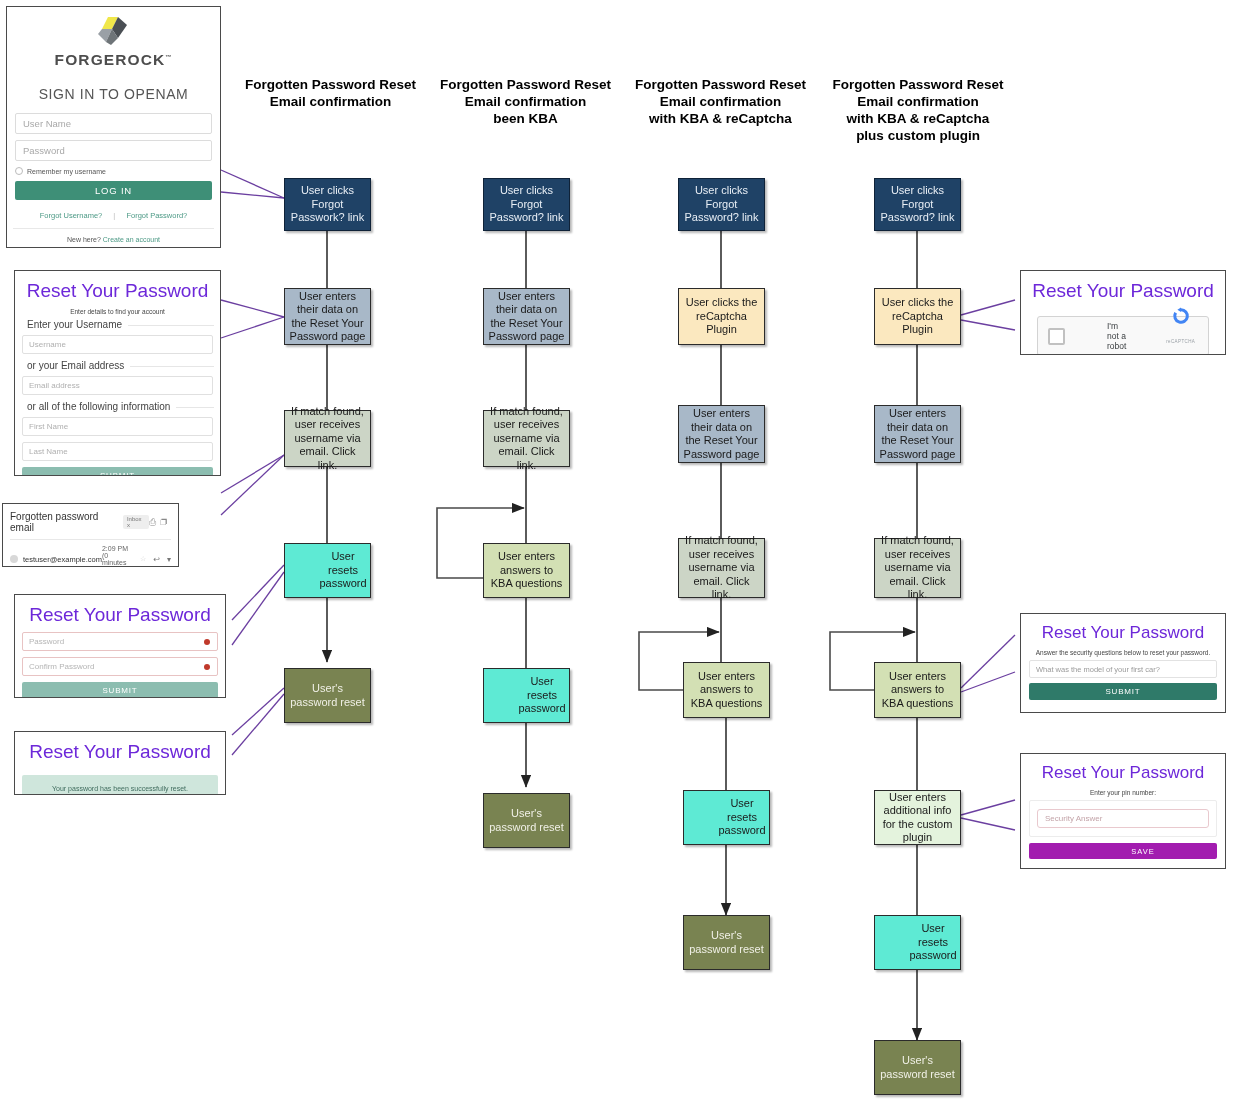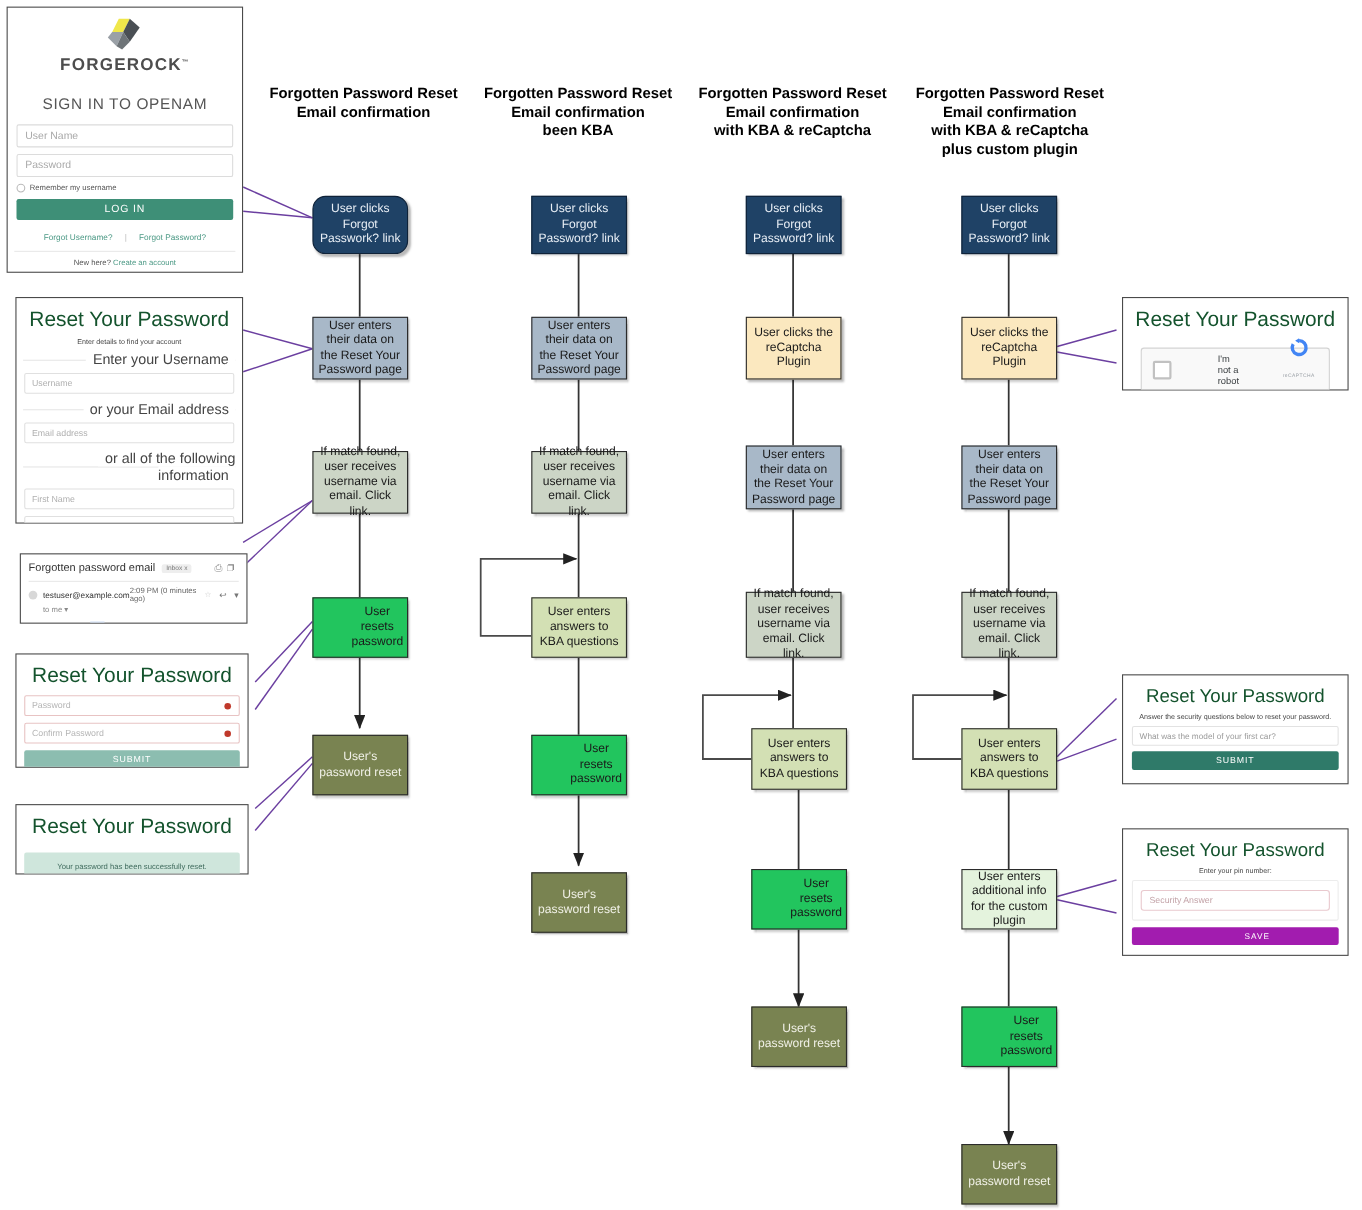--- a/index.html
+++ b/index.html
@@ -6,21 +6,21 @@
   body{width:1238px;height:1100px;position:relative;font-family:"Liberation Sans",sans-serif;overflow:hidden;}
   #stage{position:absolute;left:0;top:0;width:1238px;height:1100px;}
   svg.conn{position:absolute;left:0;top:0;width:1238px;height:1100px;pointer-events:none;}
   .node{position:absolute;box-sizing:border-box;border:1px solid #2b2b2b;
         display:flex;align-items:center;justify-content:center;text-align:center;
         font-size:11px;line-height:13.5px;color:#1a1a1a;
         box-shadow:2px 2px 2px rgba(0,0,0,0.28);padding:2px 4px;}
   .n-navy{background:#1f4266;border-color:#0f2238;color:#e8eef5;}
   .n-slate{background:#a8b8c8;border-color:#2b2b2b;}
   .n-sage{background:#ccd5c6;border-color:#2b2b2b;}
-  .n-blue{background:#22c55e;border-color:#2b2b2b;padding-left:35px;}
+  .n-blue{background:#5eead4;border-color:#2b2b2b;padding-left:35px;}
   .n-olive{background:#798351;border-color:#2b2b2b;color:#f0f0e6;}
   .n-cream{background:#fbe8bf;border-color:#2b2b2b;}
   .n-kba{background:#d3e0b4;border-color:#2b2b2b;}
   .n-plugin{background:#e4f3dd;border-color:#2b2b2b;}
   .colhead{position:absolute;text-align:center;font-size:13.5px;line-height:17px;
            font-weight:bold;color:#000;}
   
   .panel{position:absolute;background:#fff;border:1px solid #4a4a4a;box-sizing:border-box;overflow:hidden;}
   .fr-logo{text-align:center;padding-top:9px;}
   .fr-mark{width:36px;height:30px;margin:0 auto;position:relative;}
@@ -31,24 +31,24 @@
        font-size:9.5px;color:#a9a9a9;display:flex;align-items:center;padding-left:7px;background:#fff;}
   .chkrow{margin:1px 8px 6px;font-size:7px;color:#555;display:flex;align-items:center;gap:4px;}
   .chkbox{width:6px;height:6px;border:1px solid #bbb;border-radius:50%;background:#fff;display:inline-block;}
   .btn-green{margin:0 8px;height:19px;background:#3e8f77;color:#fff;font-size:9.5px;
              display:flex;align-items:center;justify-content:center;letter-spacing:.8px;border-radius:2px;}
   .linkrow{text-align:center;font-size:7.5px;color:#4d9a86;margin-top:11px;}
   .linkrow .sep{color:#bbb;margin:0 9px;}
   .hr{border-top:1px solid #e8e8e8;margin:8px 6px 0;}
   .newhere{text-align:center;font-size:7px;color:#555;margin-top:7px;}
   .newhere a{color:#4d9a86;}
-  .ryp-title{text-align:center;font-size:19px;color:#14532d;padding:9px 0 6px;font-weight:400;}
+  .ryp-title{text-align:center;font-size:19px;color:#6d28d9;padding:9px 0 6px;font-weight:400;}
   .ryp-title.sm{font-size:17px;}
   .ryp-sub{text-align:center;font-size:6.5px;color:#444;margin-bottom:3px;}
-  .divider-label{position:relative;text-align:right;font-size:13px;color:#444;margin:4px 6px 5px;}
+  .divider-label{position:relative;text-align:left;font-size:10px;color:#444;margin:4px 6px 5px;}
   .divider-label:before{content:"";position:absolute;left:0;right:0;top:50%;border-top:1px solid #e6e6e6;}
   .divider-label span{position:relative;background:#fff;padding:0 6px;}
   .fld2{margin:0 7px 6px;height:17px;border:1px solid #e0e0e0;border-radius:2px;
         font-size:8px;color:#b0b0b0;display:flex;align-items:center;padding-left:6px;background:#fff;}
   .btn-sea{margin:0 7px;height:17px;background:#8cbdb0;color:#fff;font-size:8px;
            display:flex;align-items:center;justify-content:center;letter-spacing:.8px;border-radius:2px;}
   .fld-err{margin:0 7px 6px;height:17px;border:1px solid #e8c3c3;border-radius:2px;
            font-size:8px;color:#b5b5b5;display:flex;align-items:center;padding:0 7px 0 6px;
            justify-content:space-between;background:#fff;}
   .errdot{width:6px;height:6px;border-radius:50%;background:#c0392b;}
@@ -175,21 +175,21 @@
     <div>Email confirmation</div>
     <div>with KBA &amp; reCaptcha</div>
   </div>
   <div class="colhead" style="left:829px;top:76px;width:178px;">
     <div>Forgotten Password Reset</div>
     <div>Email confirmation</div>
     <div>with KBA &amp; reCaptcha</div>
     <div>plus custom plugin</div>
   </div>
 
-  <div class="node n-navy" style="left:284px;top:178px;width:87px;height:53px;border-radius:12px;">User clicks Forgot Passwork? link</div>
+  <div class="node n-navy" style="left:284px;top:178px;width:87px;height:53px;">User clicks Forgot Passwork? link</div>
   <div class="node n-slate" style="left:284px;top:288px;width:87px;height:57px;">User enters their data on the Reset Your Password page</div>
   <div class="node n-sage" style="left:284px;top:410px;width:87px;height:57px;">If match found, user receives username via email. Click link.</div>
   <div class="node n-blue" style="left:284px;top:543px;width:87px;height:55px;">User resets password</div>
   <div class="node n-olive" style="left:284px;top:668px;width:87px;height:55px;">User's password reset</div>
 
   <div class="node n-navy" style="left:483px;top:178px;width:87px;height:53px;">User clicks Forgot Password? link</div>
   <div class="node n-slate" style="left:483px;top:288px;width:87px;height:57px;">User enters their data on the Reset Your Password page</div>
   <div class="node n-sage" style="left:483px;top:410px;width:87px;height:57px;">If match found, user receives username via email. Click link.</div>
   <div class="node n-kba" style="left:483px;top:543px;width:87px;height:55px;">User enters answers to KBA questions</div>
   <div class="node n-blue" style="left:483px;top:668px;width:87px;height:55px;">User resets password</div>
@@ -250,21 +250,21 @@
     <div class="divider-label"><span>Enter your Username</span></div>
     <div class="fld2">Username</div>
     <div class="divider-label"><span>or your Email address</span></div>
     <div class="fld2">Email address</div>
     <div class="divider-label"><span>or all of the following information</span></div>
     <div class="fld2">First Name</div>
     <div class="fld2">Last Name</div>
     <div class="btn-sea">SUBMIT</div>
   </div>
 
-  <div class="panel" style="left:18px;top:503px;width:207px;height:64px;">
+  <div class="panel" style="left:2px;top:503px;width:177px;height:64px;">
     <div class="em-head">
       <span class="em-title">Forgotten password email</span>
       <span class="em-badge"><span>Inbox</span> <span>x</span></span>
       <span class="em-icons"><span>⎙</span><span>❐</span></span>
     </div>
     <div class="em-rule"></div>
     <div class="em-row">
       <span class="em-av"></span>
       <span>testuser@example.com</span>
       <span class="em-time">2:09 PM (0 minutes ago)</span>

